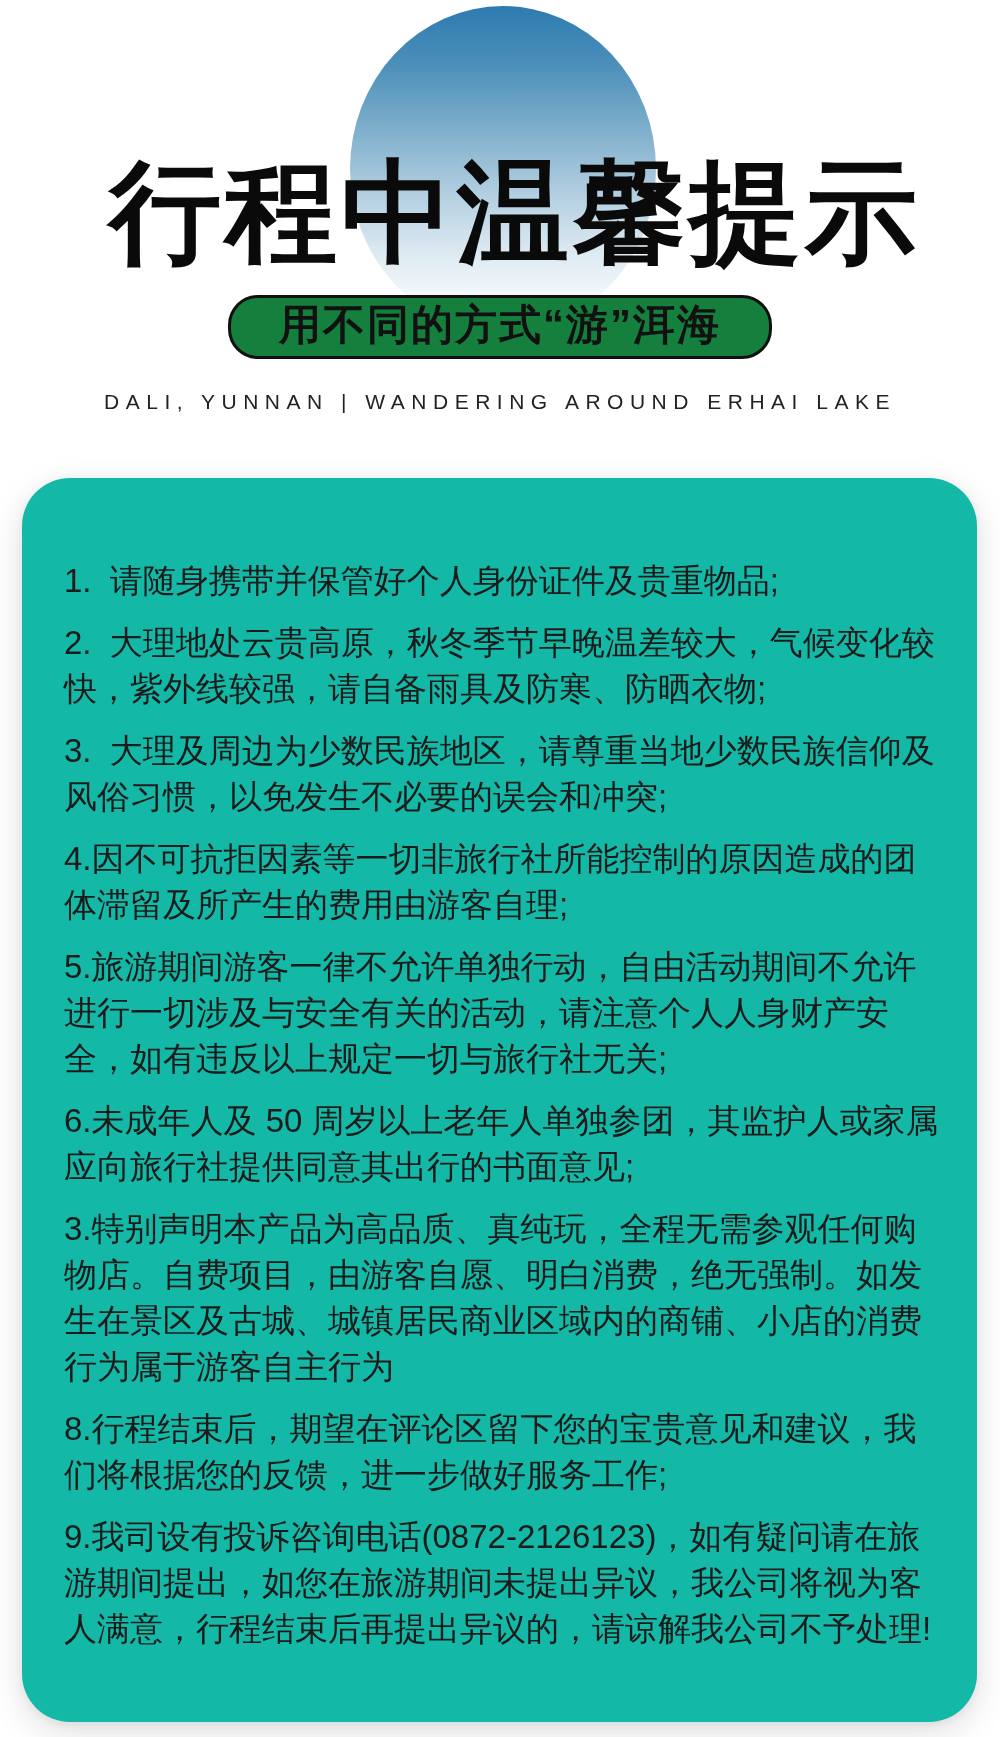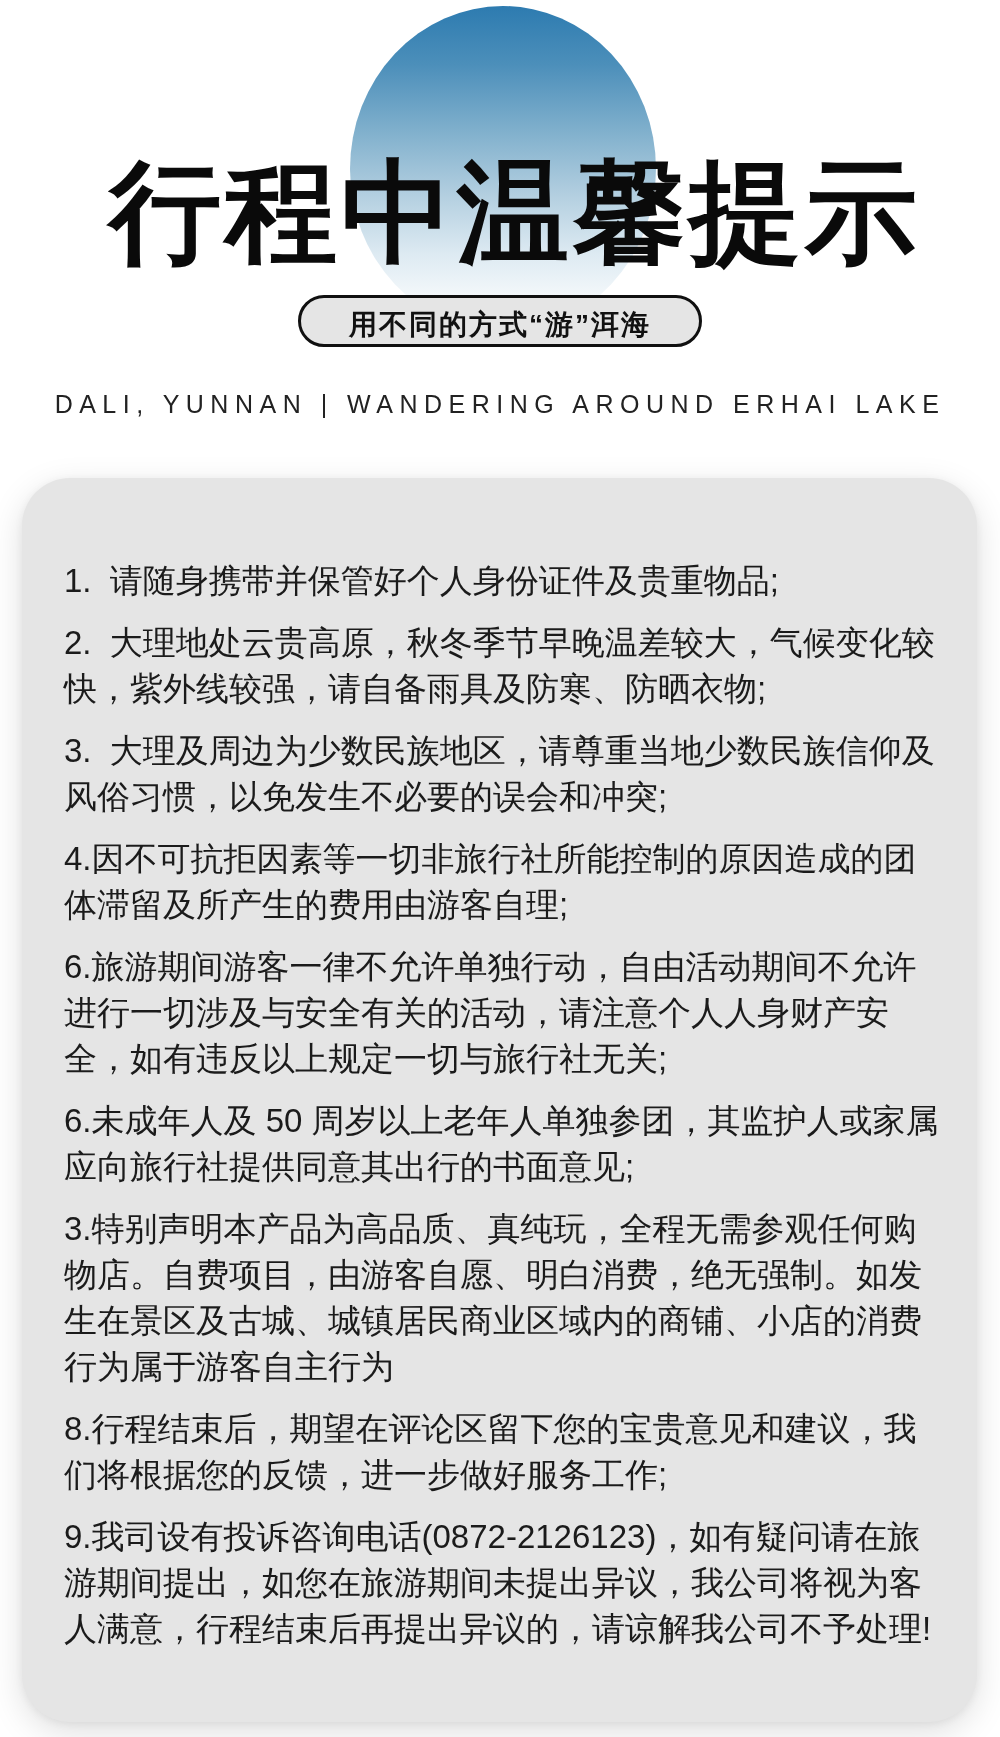--- a/index.html
+++ b/index.html
@@ -56,53 +56,53 @@
     position: absolute;
     top: 295px;
     left: 0;
     width: 1000px;
     text-align: center;
     z-index: 2;
   }
   .pill {
     display: inline-block;
     box-sizing: border-box;
-    height: 52px;
+    height: 64px;
     line-height: 54px;
     padding: 0 48px;
     border: 3px solid #101010;
     border-radius: 30px;
-    background: #e5e5e5;
-    font-size: 28px;
+    background: #15803d;
+    font-size: 42px;
     font-weight: 700;
     letter-spacing: 2px;
     color: #111111;
   }
 
   .subtitle-en {
     position: absolute;
     top: 390px;
     left: 0;
     width: 1000px;
     text-align: center;
-    font-size: 25px;
+    font-size: 21px;
     font-weight: 400;
     letter-spacing: 6.5px;
     color: #222222;
     white-space: nowrap;
   }
 
   
   .notice-card {
     position: absolute;
     top: 478px;
     left: 22px;
     width: 955px;
     box-sizing: border-box;
-    background: #e5e5e5;
+    background: #14b8a6;
     border-radius: 48px;
     box-shadow: 0 10px 34px rgba(0,0,0,0.13), 0 2px 8px rgba(0,0,0,0.06);
     padding: 80px 37px 62px 42px;
   }
 
   .notice-item {
     margin: 0 0 16px 0;
     font-size: 33px;
     line-height: 46px;
     font-weight: 400;
@@ -122,18 +122,18 @@
     <span class="pill">用不同的方式“游”洱海</span>
   </div>
   <div class="subtitle-en">DALI, YUNNAN | WANDERING AROUND ERHAI LAKE</div>
 </div>
 
 <div class="notice-card">
   <p class="notice-item">1.  请随身携带并保管好个人身份证件及贵重物品;</p>
   <p class="notice-item">2.  大理地处云贵高原，秋冬季节早晚温差较大，气候变化较快，紫外线较强，请自备雨具及防寒、防晒衣物;</p>
   <p class="notice-item">3.  大理及周边为少数民族地区，请尊重当地少数民族信仰及风俗习惯，以免发生不必要的误会和冲突;</p>
   <p class="notice-item">4.因不可抗拒因素等一切非旅行社所能控制的原因造成的团体滞留及所产生的费用由游客自理;</p>
-  <p class="notice-item">6.旅游期间游客一律不允许单独行动，自由活动期间不允许进行一切涉及与安全有关的活动，请注意个人人身财产安全，如有违反以上规定一切与旅行社无关;</p>
+  <p class="notice-item">5.旅游期间游客一律不允许单独行动，自由活动期间不允许进行一切涉及与安全有关的活动，请注意个人人身财产安全，如有违反以上规定一切与旅行社无关;</p>
   <p class="notice-item">6.未成年人及 50 周岁以上老年人单独参团，其监护人或家属应向旅行社提供同意其出行的书面意见;</p>
   <p class="notice-item">3.特别声明本产品为高品质、真纯玩，全程无需参观任何购物店。自费项目，由游客自愿、明白消费，绝无强制。如发生在景区及古城、城镇居民商业区域内的商铺、小店的消费行为属于游客自主行为</p>
   <p class="notice-item">8.行程结束后，期望在评论区留下您的宝贵意见和建议，我们将根据您的反馈，进一步做好服务工作;</p>
   <p class="notice-item">9.我司设有投诉咨询电话(0872-2126123)，如有疑问请在旅游期间提出，如您在旅游期间未提出异议，我公司将视为客人满意，行程结束后再提出异议的，请谅解我公司不予处理!</p>
 </div>
 
 </body></html>

